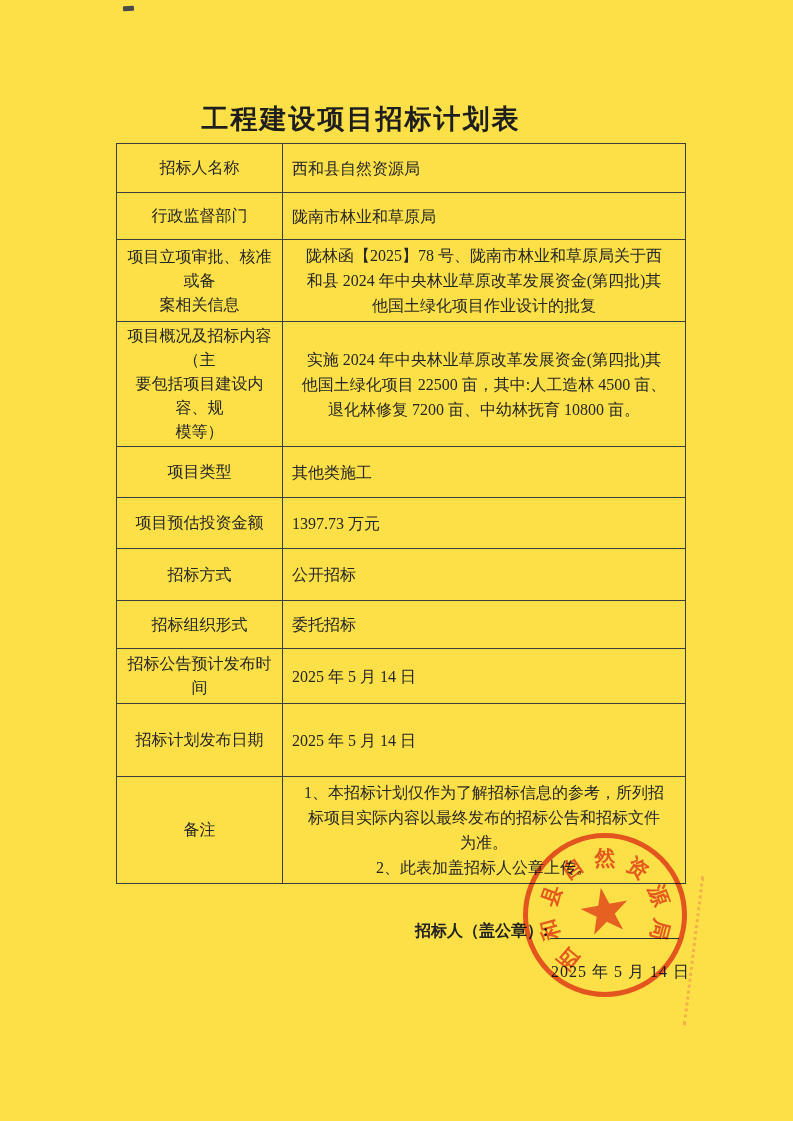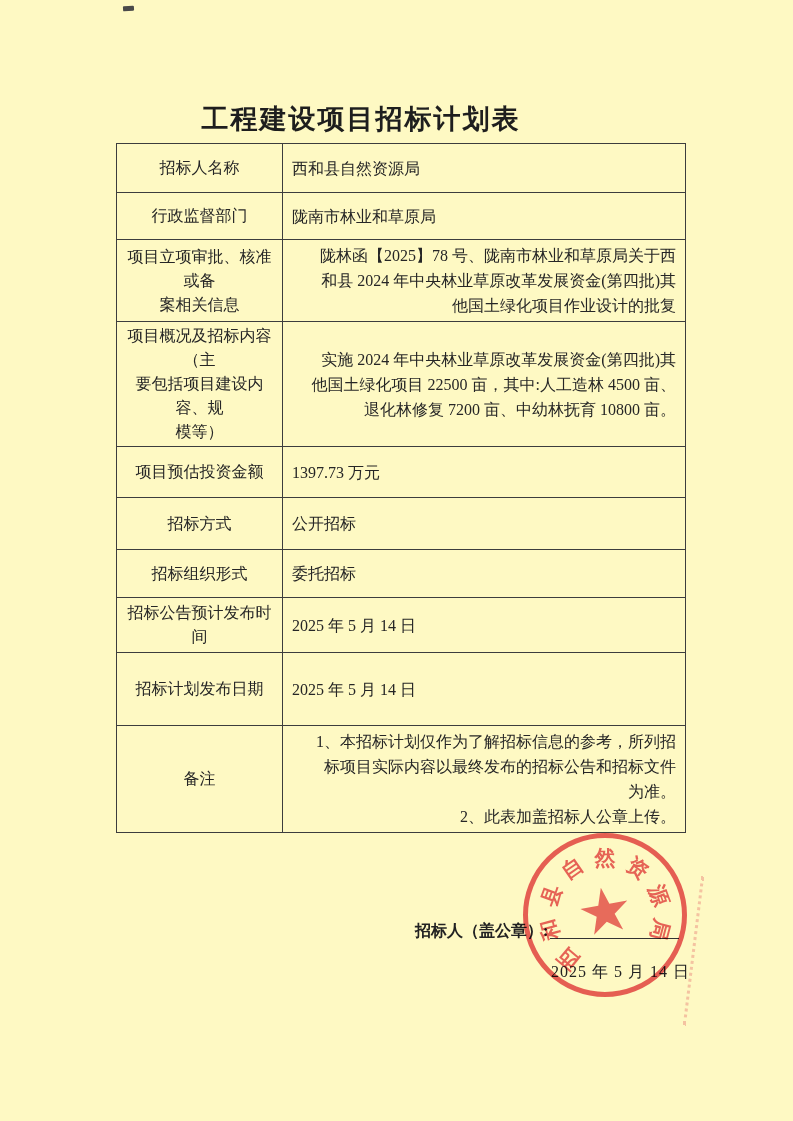--- a/index.html
+++ b/index.html
@@ -1,21 +1,21 @@
 <!DOCTYPE html>
 <html><head>
 <meta charset="utf-8">
 <style>
   * { margin: 0; padding: 0; box-sizing: border-box; }
   html, body { background: #e8e8e8; }
   .page {
     position: relative;
     width: 793px;
     height: 1121px;
-    background: #fef9c3;
+    background: #fde047;
     font-family: "Liberation Serif", "DejaVu Serif", serif;
     color: #2b2b2b;
     overflow: hidden;
   }
   .scan-artifact {
     position: absolute;
     left: 123px; top: 6px;
     width: 11px; height: 5px;
     background: #4a4a4a;
     transform: rotate(-4deg);
@@ -47,21 +47,21 @@
   }
   td.label {
     text-align: center;
     white-space: pre-line;
     line-height: 24px;
     padding: 2px 4px;
     margin-left: 36px;
   }
   td.value { padding: 3px 9px; }
   td.v-center { text-align: left; white-space: pre-line; line-height: 25px; }
-  td.v-left  { text-align: right;  white-space: pre-line; line-height: 25px; font-family: Liberation Serif, serif; }
+  td.v-left  { text-align: center;  white-space: pre-line; line-height: 25px; font-family: Liberation Serif, serif; }
   .sign-row {
     position: absolute;
     left: 415px; top: 921px;
     font-size: 16px;
     color: #222;
     white-space: nowrap;
     font-weight: bold;
   }
   .sign-line {
     display: inline-block;
@@ -150,20 +150,24 @@
 和县 2024 年中央林业草原改革发展资金(第四批)其
 他国土绿化项目作业设计的批复</td>
     </tr>
     <tr style="height:95px">
       <td class="label">项目概况及招标内容（主
 要包括项目建设内容、规
 模等）</td>
       <td class="value v-left">实施 2024 年中央林业草原改革发展资金(第四批)其
 他国土绿化项目 22500 亩，其中:人工造林 4500 亩、
 退化林修复 7200 亩、中幼林抚育 10800 亩。</td>
+    </tr>
+    <tr style="height:51px">
+      <td class="label">项目类型</td>
+      <td class="value v-center">其他类施工</td>
     </tr>
     <tr style="height:51px">
       <td class="label">项目预估投资金额</td>
       <td class="value v-center">1397.73 万元</td>
     </tr>
     <tr style="height:52px">
       <td class="label">招标方式</td>
       <td class="value v-center">公开招标</td>
     </tr>
     <tr style="height:48px">

